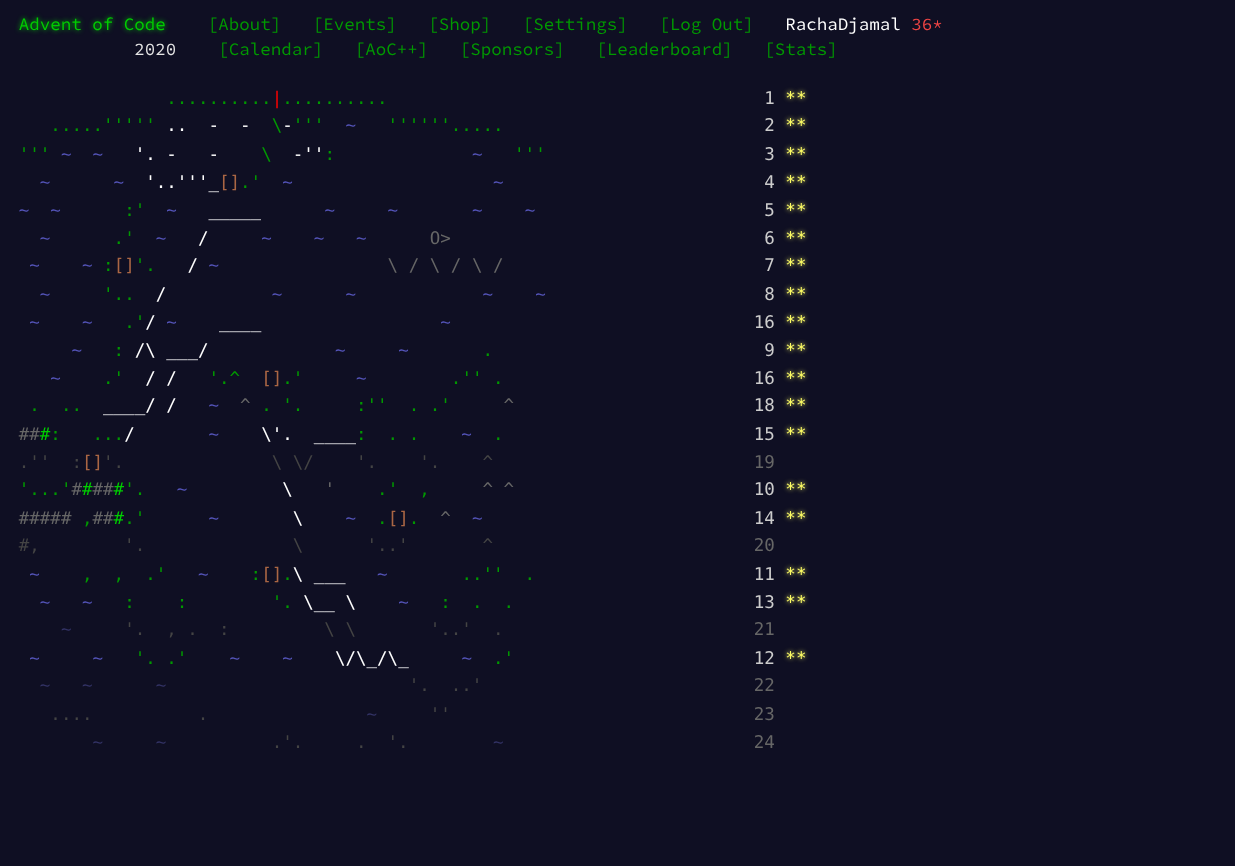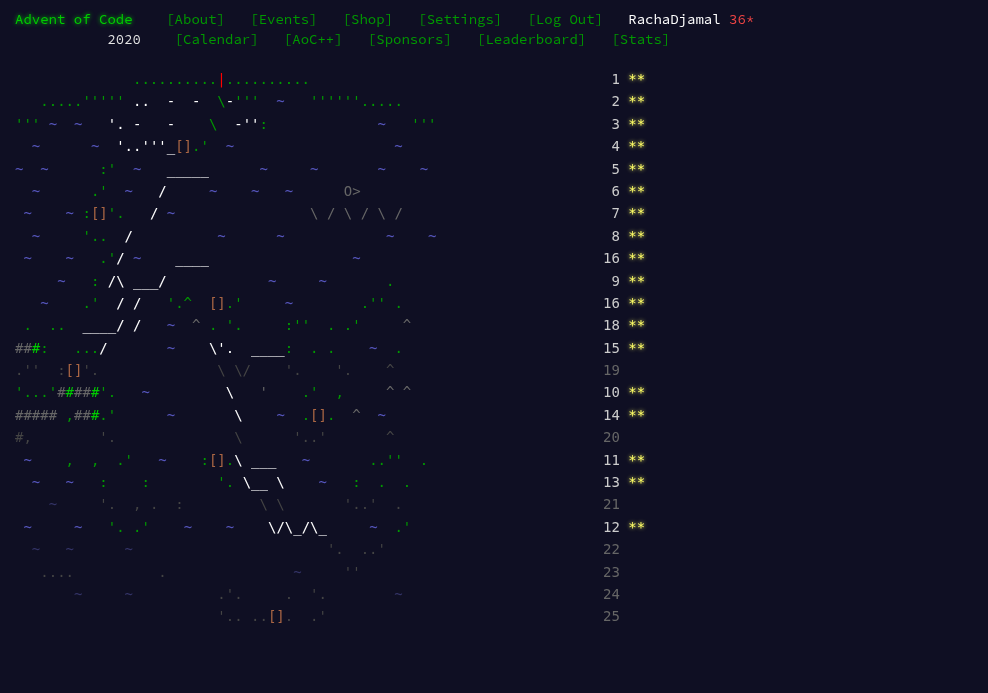--- a/index.html
+++ b/index.html
@@ -125,15 +125,14 @@
 <div class="cal-row incomplete"><span class="art">    <span class="db">~</span>     <span class="dg">'.  , .  :</span>         <span class="dg">\ \</span>       <span class="dg">'..'  .</span>     </span>  <span class="daynum">21</span> <span class="star0">  </span></div>
 
 <div class="cal-row"><span class="art"> <span class="b">~</span>     <span class="b">~</span>   <span class="g">'. .'</span>    <span class="b">~</span>    <span class="b">~</span>    <span class="w">\/\_/\_</span>     <span class="b">~</span>  <span class="g">.'</span>     </span>  <span class="daynum">12</span> <span class="star2">**</span></div>
 
 <div class="cal-row incomplete"><span class="art">  <span class="db">~</span>   <span class="db">~</span>      <span class="db">~</span>                       <span class="dg">'.  ..'</span>        </span>  <span class="daynum">22</span> <span class="star0">  </span></div>
 
 <div class="cal-row incomplete"><span class="art">   <span class="dg">....          .</span>               <span class="db">~</span>     <span class="dg">''</span>           </span>  <span class="daynum">23</span> <span class="star0">  </span></div>
 
 <div class="cal-row incomplete"><span class="art">       <span class="db">~</span>     <span class="db">~</span>          <span class="dg">.'.     .  '.</span>        <span class="db">~</span>     </span>  <span class="daynum">24</span> <span class="star0">  </span></div>
 
-<div class="cal-row incomplete"><span class="art">                        <span class="dg">'.. ..</span><span class="br">[]</span><span class="dg">.  .'</span>               </span>  <span class="daynum">25</span> <span class="star0">  </span></div>
 
 </div>
 
 </body></html>

